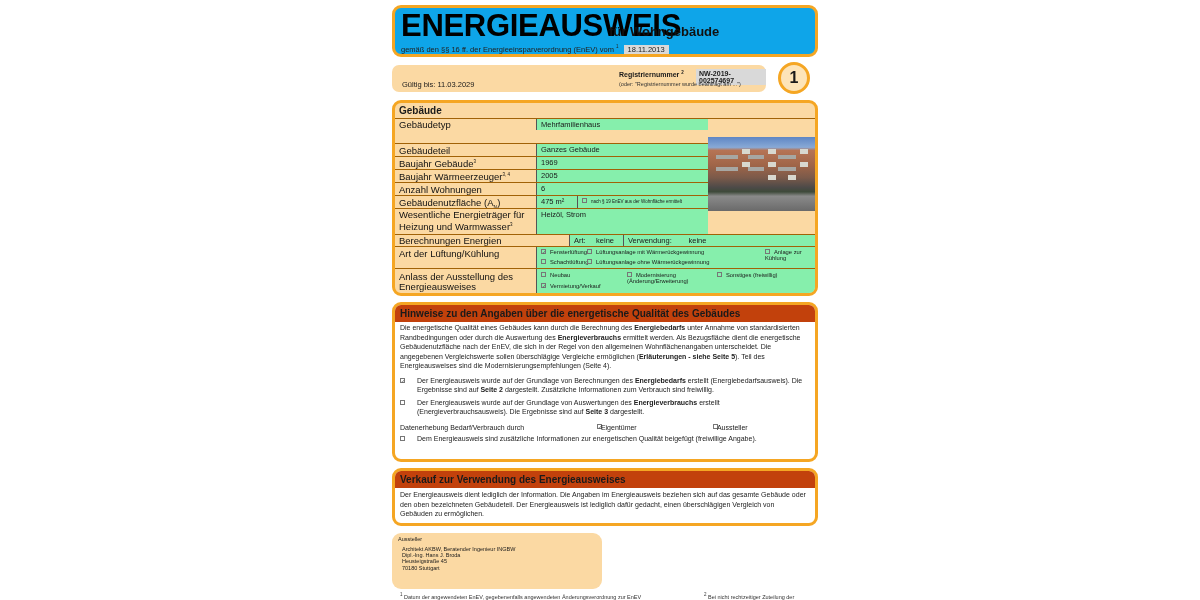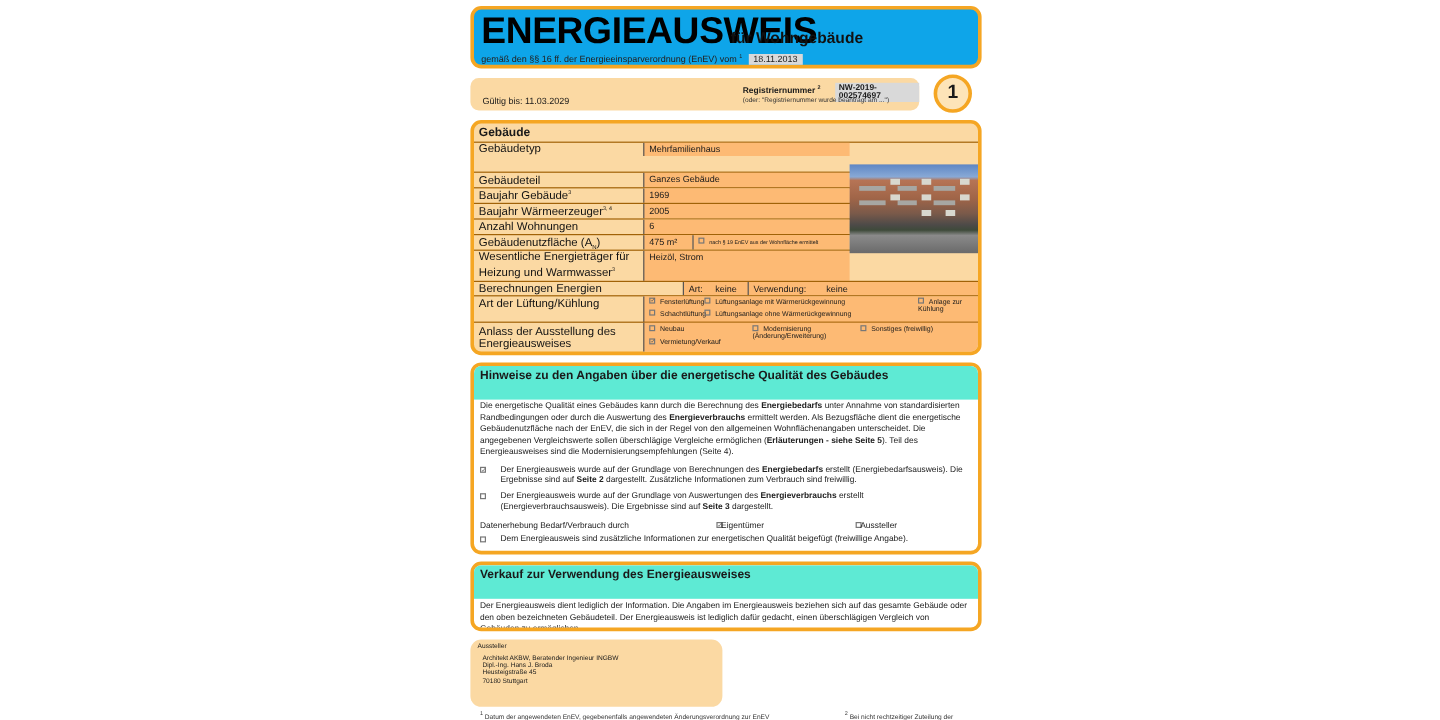--- a/index.html
+++ b/index.html
@@ -28,34 +28,34 @@
   .pagenum { position: absolute; left: 386px; top: 62px; width: 32px; height: 32px;
              border: 3px solid #f5a623; border-radius: 50%; background: #fde4b8;
              font-size: 16px; font-weight: 700; text-align: center; line-height: 26px; }
 
   
   .geb { position: absolute; left: 0; top: 100px; width: 426px; height: 196px;
          border: 3px solid #f5a623; border-radius: 9px; background: #fbd9a3; overflow: hidden; }
   .geb .title { position: absolute; left: 4px; top: 2px; font-size: 10px; font-weight: 700; }
   .grow { position: absolute; left: 0; width: 420px; border-top: 1px solid #a16207; }
   .glabel { position: absolute; left: 4px; font-size: 9.5px; color: #111; }
-  .gval { position: absolute; left: 141px; background: #fdba74; border-left: 1px solid #555;
+  .gval { position: absolute; left: 141px; background: #86efac; border-left: 1px solid #555;
           font-size: 7.5px; padding-left: 4px; }
   .photo { position: absolute; left: 313px; top: 34px; width: 107px; height: 74px;
            background: linear-gradient(180deg, #5e86c4 0%, #88a9d6 14%, #b67455 18%, #a06548 38%, #7b5a4a 55%, #4d4a48 68%, #3e4a3a 74%, #8a8a8a 80%, #6a6a6a 100%); }
   .photo .win { position: absolute; width: 8px; height: 5px; background: #d8d8cf; }
   .photo .balc { position: absolute; height: 4px; background: #a7a7a3; }
 
   .cb { display: inline-block; width: 5px; height: 5px; border: 0.7px solid #777; margin-right: 4px;
         vertical-align: middle; position: relative; top: -1px; font-size: 5px; line-height: 4px; text-align: center; color: #555; }
 
   .hinw { position: absolute; left: 0; top: 302px; width: 426px; height: 160px;
           border: 3px solid #f5a623; border-radius: 9px; background: #fff; overflow: hidden; }
-  .hinw .htitle, .verw .htitle { background: #5eead4; font-size: 10px; font-weight: 700;
-          padding: 3px 4px 1px 5px; height: 28px; }
+  .hinw .htitle, .verw .htitle { background: #c2410c; font-size: 10px; font-weight: 700;
+          padding: 3px 4px 1px 5px; height: 17px; }
   .para { font-size: 7px; line-height: 9.5px; padding: 1px 8px 0 5px; color: #222; }
   .opt { position: relative; padding-left: 22px; font-size: 7px; line-height: 9.5px; color: #222; margin-top: 5px; padding-right: 8px; }
   .opt .cb { position: absolute; left: 5px; top: 2px; }
   .dat { position: relative; font-size: 7px; margin-top: 7px; height: 10px; }
   .dat span { position: absolute; top: 0; }
 
   .verw { position: absolute; left: 0; top: 468px; width: 426px; height: 58px;
           border: 3px solid #f5a623; border-radius: 9px; background: #fff; overflow: hidden; }
 
   .aus { position: absolute; left: 0; top: 533px; width: 210px; height: 56px;

